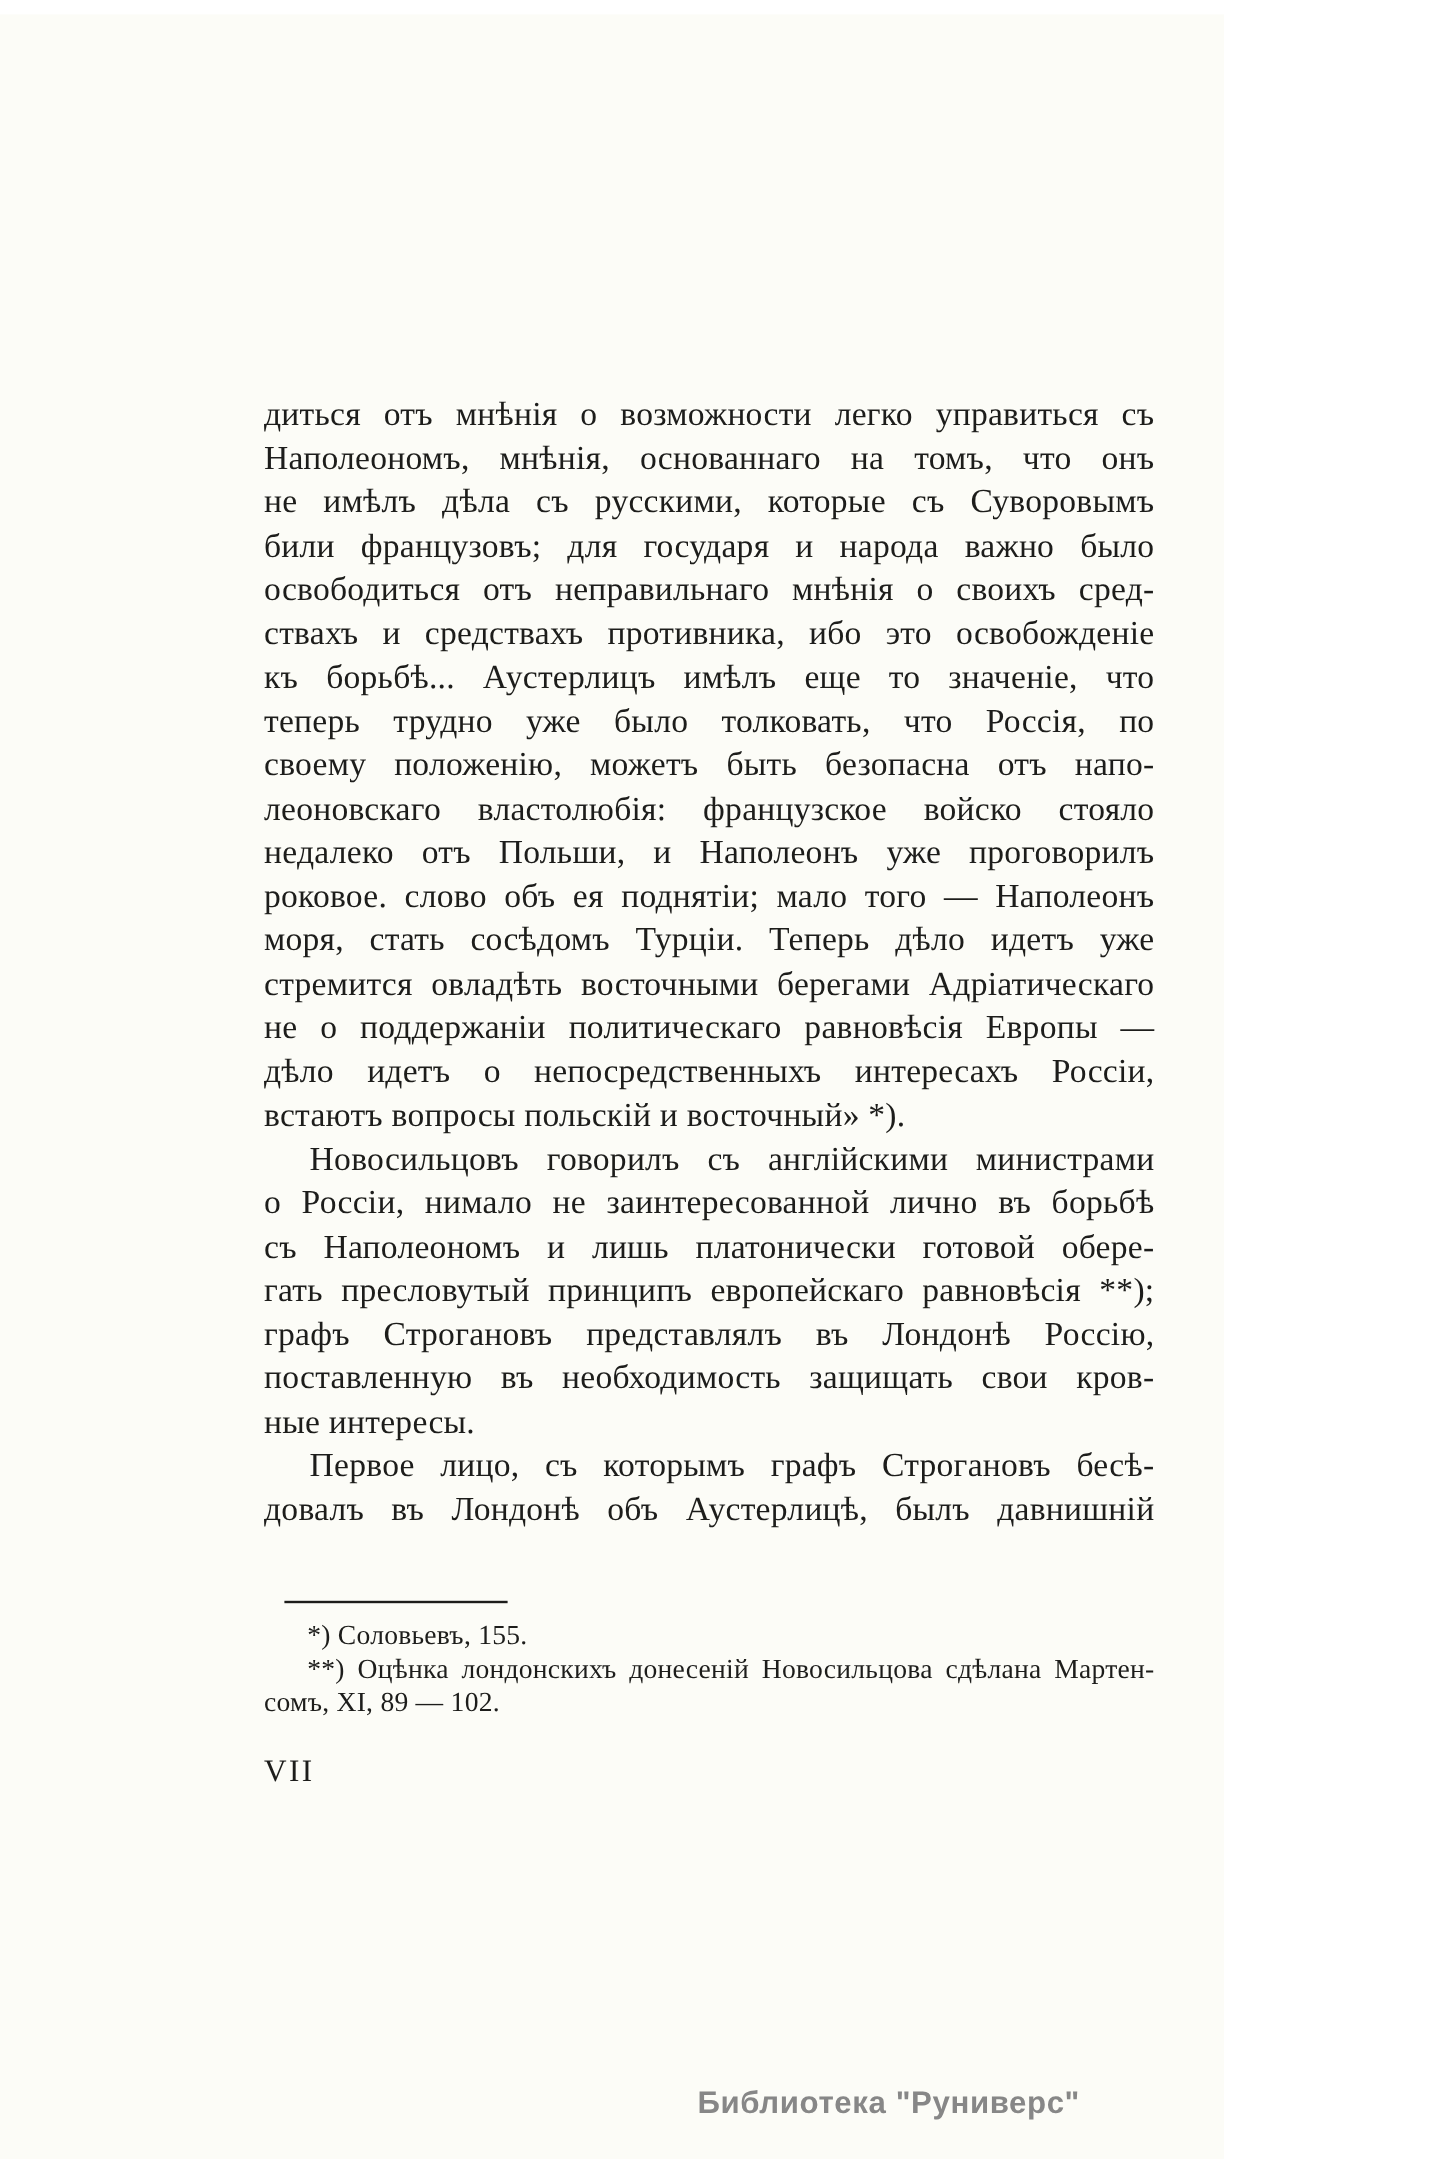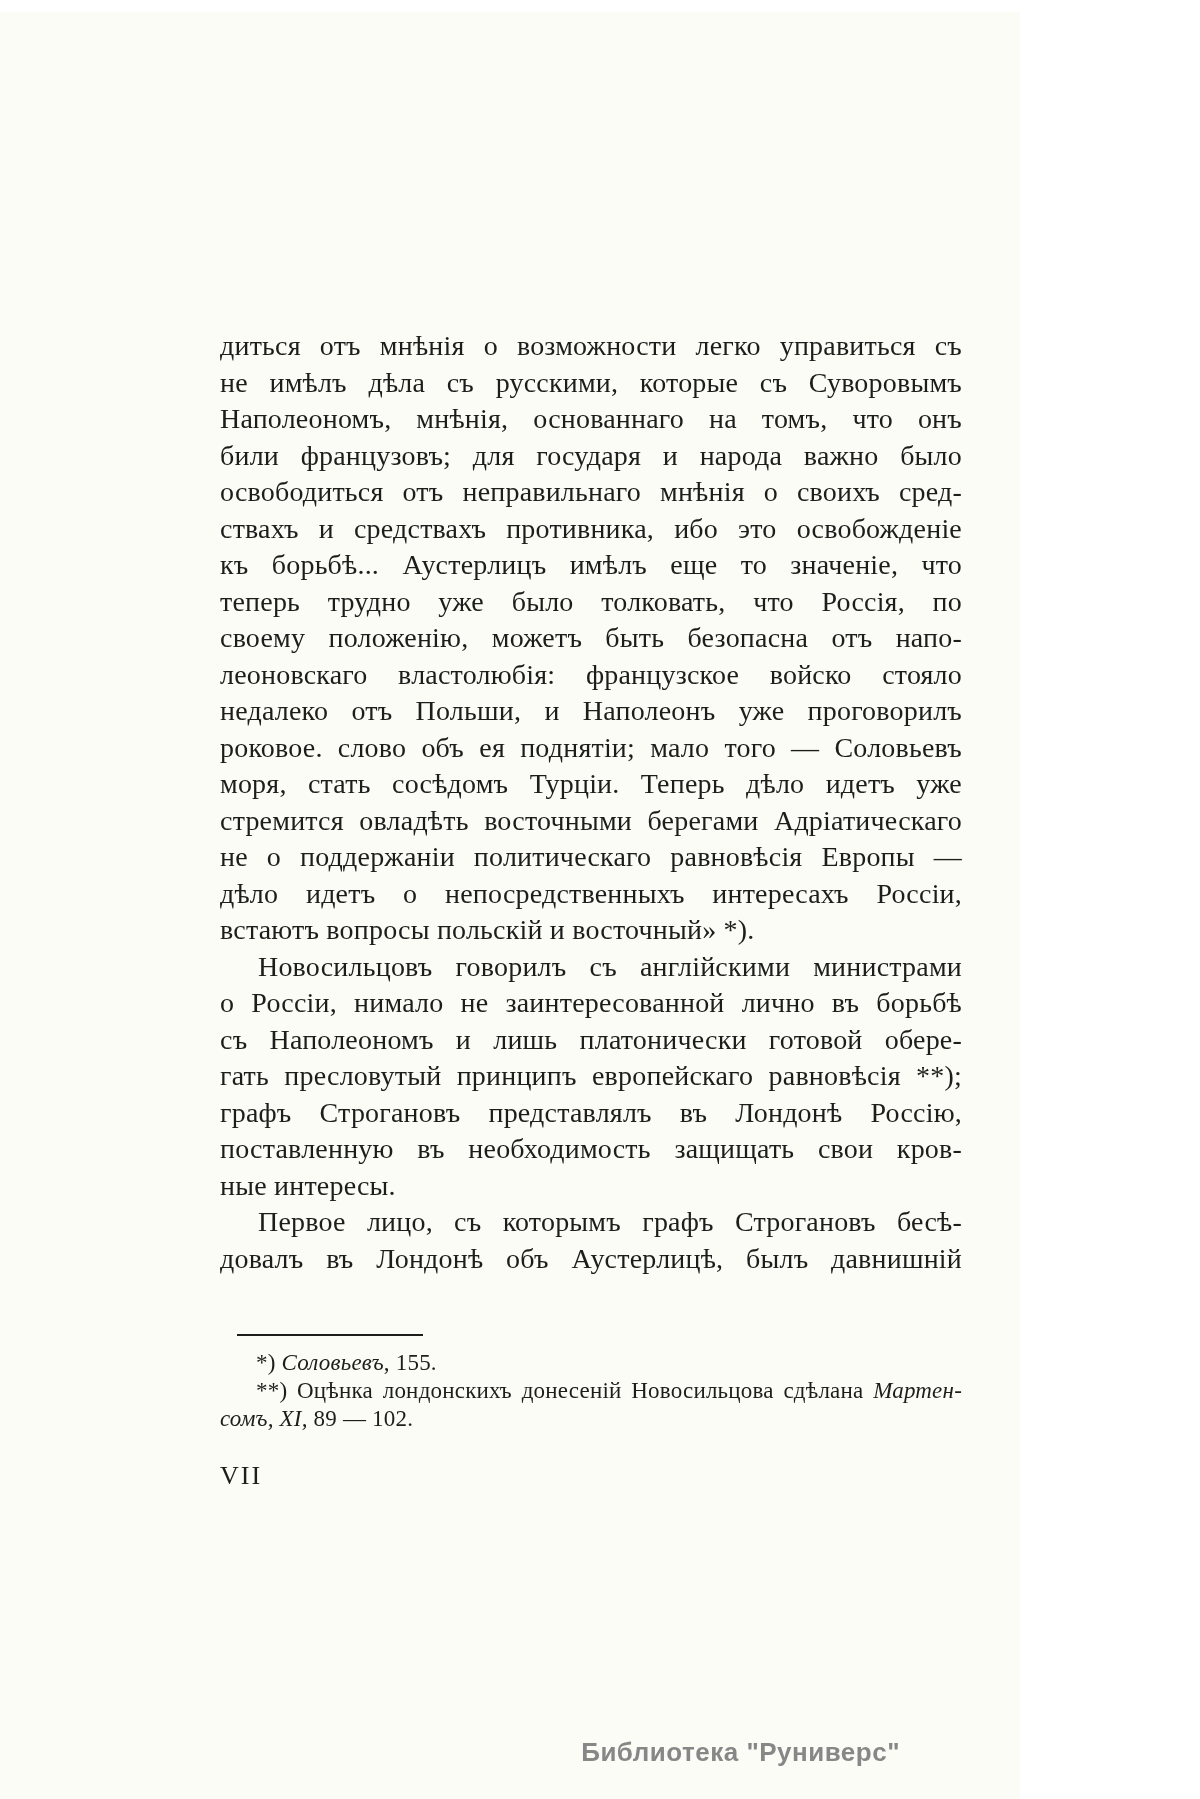--- a/index.html
+++ b/index.html
@@ -51,21 +51,21 @@
   }
   .fline {
     height: 28px;
     line-height: 28px;
     font-size: 23px;
     letter-spacing: 0.2px;
     text-align: left;
   }
   .fline.justify { text-align: justify; text-align-last: justify; }
   .fline.indent { text-indent: 36px; }
-  .fline .it { font-style: italic; }
+  .fline .it { }
   .page-number {
     position: absolute;
     left: 220px;
     top: 1449px;
     width: 742px;
     text-align: left;
     font-size: 26px;
     letter-spacing: 2px;
   }
   .watermark {
@@ -78,31 +78,31 @@
     color: var(--watermark);
     letter-spacing: 0.5px;
   }
 </style>
 </head>
 <body>
 
 <div class="page">
   <div class="main-text">
       <div class="tline">диться отъ мнѣнія о возможности легко управиться съ</div>
+      <div class="tline">Наполеономъ, мнѣнія, основаннаго на томъ, что онъ</div>
       <div class="tline">не имѣлъ дѣла съ русскими, которые съ Суворовымъ</div>
-      <div class="tline">Наполеономъ, мнѣнія, основаннаго на томъ, что онъ</div>
       <div class="tline">били французовъ; для государя и народа важно было</div>
       <div class="tline">освободиться отъ неправильнаго мнѣнія о своихъ сред-</div>
       <div class="tline">ствахъ и средствахъ противника, ибо это освобожденіе</div>
       <div class="tline">къ борьбѣ... Аустерлицъ имѣлъ еще то значеніе, что</div>
       <div class="tline">теперь трудно уже было толковать, что Россія, по</div>
       <div class="tline">своему положенію, можетъ быть безопасна отъ напо-</div>
       <div class="tline">леоновскаго властолюбія: французское войско стояло</div>
       <div class="tline">недалеко отъ Польши, и Наполеонъ уже проговорилъ</div>
-      <div class="tline">роковое. слово объ ея поднятіи; мало того — Соловьевъ</div>
+      <div class="tline">роковое. слово объ ея поднятіи; мало того — Наполеонъ</div>
       <div class="tline">моря, стать сосѣдомъ Турціи. Теперь дѣло идетъ уже</div>
       <div class="tline">стремится овладѣть восточными берегами Адріатическаго</div>
       <div class="tline">не о поддержаніи политическаго равновѣсія Европы —</div>
       <div class="tline">дѣло идетъ о непосредственныхъ интересахъ Россіи,</div>
       <div class="tline end">встаютъ вопросы польскій и восточный» *).</div>
       <div class="tline indent">Новосильцовъ говорилъ съ англійскими министрами</div>
       <div class="tline">о Россіи, нимало не заинтересованной лично въ борьбѣ</div>
       <div class="tline">съ Наполеономъ и лишь платонически готовой обере-</div>
       <div class="tline">гать пресловутый принципъ европейскаго равновѣсія **);</div>
       <div class="tline">графъ Строгановъ представлялъ въ Лондонѣ Россію,</div>

